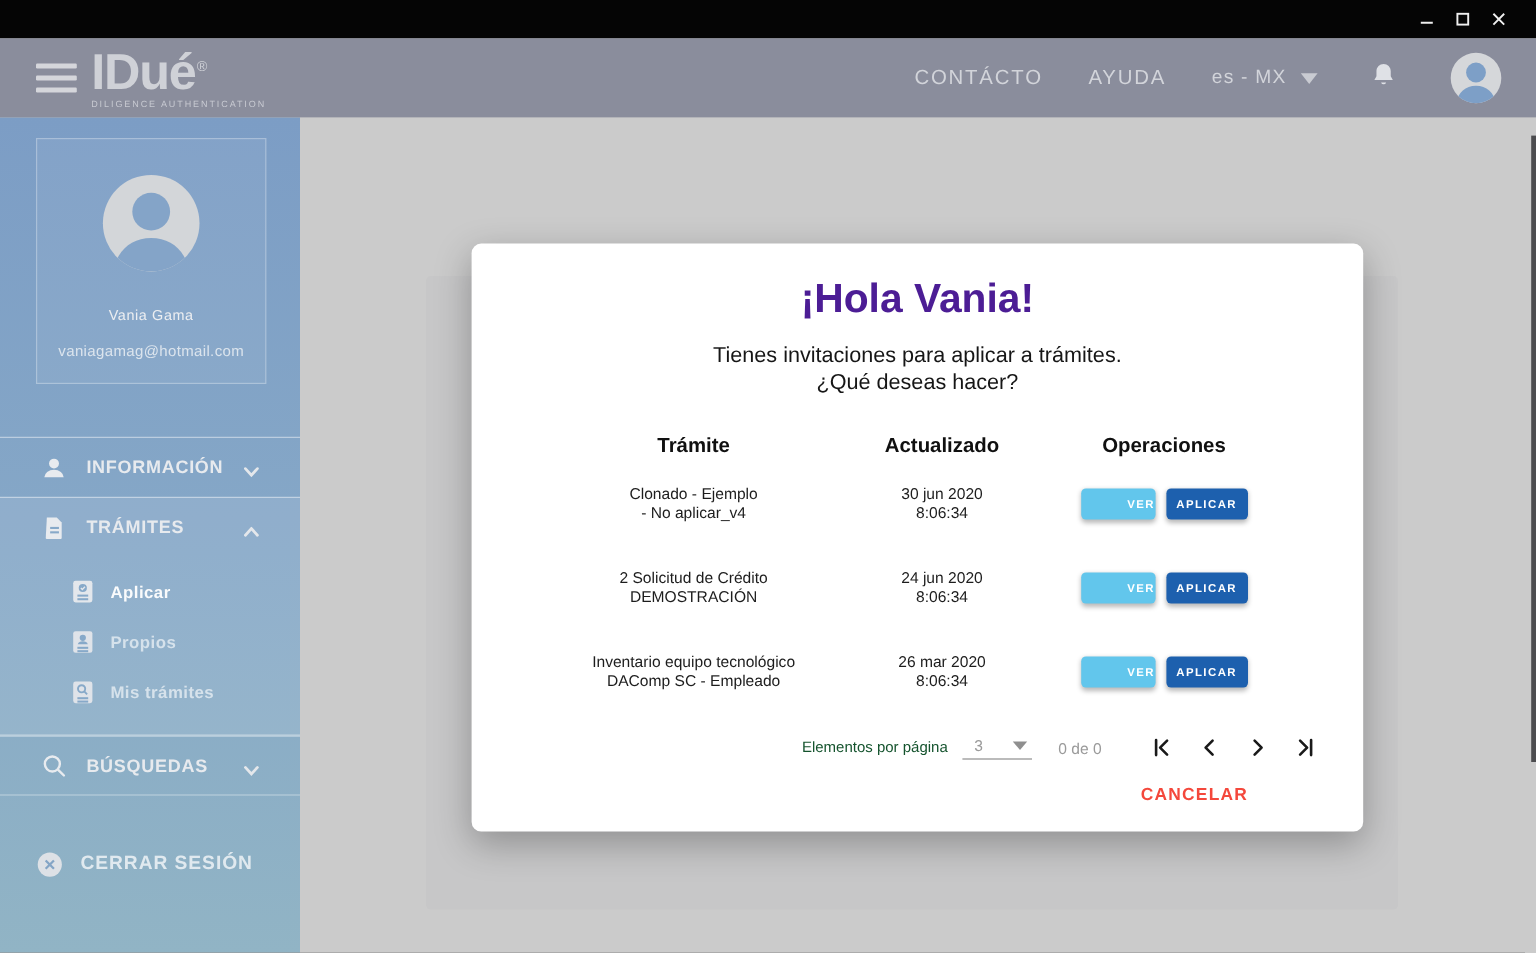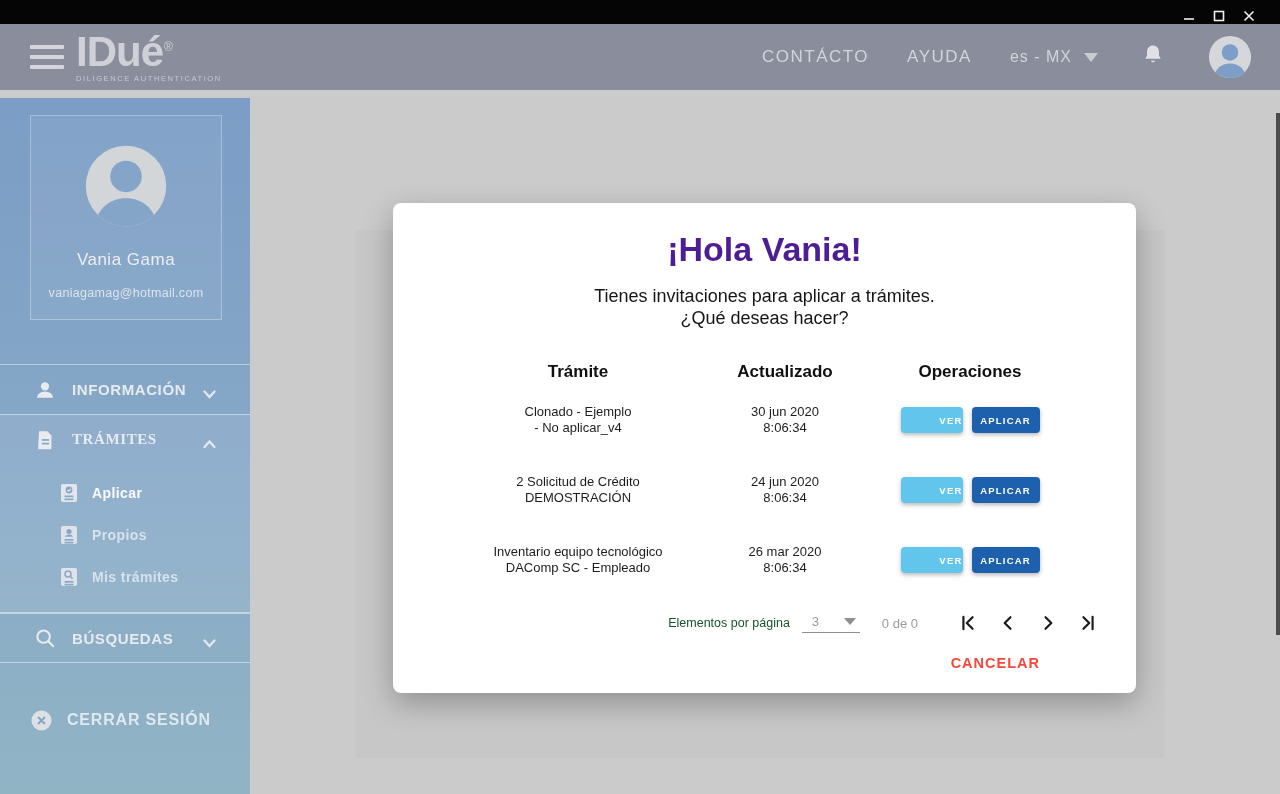--- a/index.html
+++ b/index.html
@@ -6,21 +6,21 @@
   body { font-family:"Liberation Sans", sans-serif; background:#222; }
   .screen { position:relative; width:1280px; height:794px; overflow:hidden; background:#cbcbcb; }
 
   
   .titlebar { position:absolute; left:0; top:0; width:1280px; height:32px; background:#050505;
               display:flex; align-items:center; justify-content:flex-end; padding-right:16px; }
   .wc { width:30px; height:22px; display:flex; align-items:center; justify-content:center; cursor:pointer; }
   .wc svg { display:block; }
 
   
-  .appbar { position:absolute; left:0; top:24px; width:1280px; height:66px; background:#8a8d9c;
+  .appbar { position:absolute; left:0; top:32px; width:1280px; height:66px; background:#8a8d9c;
             display:flex; align-items:center; padding:0 28px 0 30px; }
   .hamburger { width:34px; display:flex; flex-direction:column; gap:6px; background:none; border:none; cursor:pointer; }
   .hamburger span { display:block; height:4px; border-radius:1px; background:#d5d6db; }
   .logo { margin-left:12px; color:#cfd1d7; line-height:1; }
   .logo-main { font-size:42px; font-weight:700; letter-spacing:-1px; }
   .logo-main .reg { font-size:12px; vertical-align:super; font-weight:400; margin-left:1px; }
   .logo-sub { font-size:7.5px; letter-spacing:1.6px; color:#c7c9d1; margin-top:2px; }
   .appnav { margin-left:auto; display:flex; align-items:center; gap:38px;text-align:center; }
   .applink { color:#d2d4da; font-size:17px; letter-spacing:1.5px; text-decoration:none; cursor:pointer; }
   .lang { display:flex; align-items:center; gap:12px; color:#d2d4da; font-size:16px; letter-spacing:1px; cursor:pointer; }
@@ -29,31 +29,31 @@
   .avatar-sm { margin-left:6px; width:44px; height:44px; cursor:pointer; }
   .avatar-sm svg, .avatar-lg svg { display:block; width:100%; height:100%; }
 
   
   .sidebar { position:absolute; left:0; top:98px; width:250px; height:696px;
              background:linear-gradient(180deg,#7c9dc5 0%, #85a7c7 48%, #91b4c5 100%); }
   .profile-card { position:absolute; left:30px; top:17px; width:192px; height:205px;
                   background:rgba(255,255,255,0.06); border:1px solid rgba(255,255,255,0.30);
                   display:flex; flex-direction:column; align-items:center; }
   .avatar-lg { width:84px; height:84px; margin-top:28px; }
-  .profile-name { margin-top:22px; font-size:17px; letter-spacing:0.5px; color:#eceef1; }
+  .profile-name { margin-top:28px; font-size:12px; letter-spacing:0.5px; color:#eceef1; }
   .profile-email { margin-top:16px; font-size:12.5px; letter-spacing:0.3px; color:rgba(234,238,243,0.85); }
 
   .menu { position:absolute; left:0; top:266px; width:250px;border-radius:8px; }
   .menu-item { height:50px; display:flex; align-items:center; padding-left:34px;
                border-top:1px solid rgba(255,255,255,0.45); cursor:pointer; }
   .menu-item .mi-icon { width:22px; height:22px; margin-right:16px; flex:0 0 auto; }
   .menu-item .mi-label { font-size:15px; font-weight:700; letter-spacing:0.6px; color:#e7eaee; }
   .menu-item .chev { margin-left:auto; margin-right:34px; width:13px; height:9px; }
   .section-tramites { background:rgba(255,255,255,0.09); border-bottom:1px solid rgba(255,255,255,0.45); }
-  .section-tramites .menu-item { border-bottom:none;font-family:Liberation Serif, serif; }
+  .section-tramites .menu-item { border-bottom:none; }
   .submenu { padding:8px 0 14px 0; }
   .submenu-item { height:42px; display:flex; align-items:center; padding-left:60px; cursor:pointer; }
   .submenu-item .smi-icon { width:18px; height:20px; margin-right:14px; }
   .submenu-item .smi-label { font-size:14px; font-weight:700; letter-spacing:0.4px; color:rgba(255,255,255,0.62); }
   .submenu-item.active .smi-label { color:#fafbfc; }
   .menu-item.busquedas { border-bottom:1px solid rgba(255,255,255,0.45); }
 
   .logout { position:absolute; left:30px; top:604px; height:36px; display:flex; align-items:center; cursor:pointer; }
   .logout .lo-icon { width:23px; height:23px; margin-right:14px; }
   .logout .lo-label { font-size:16px; font-weight:700; letter-spacing:0.8px; color:rgba(242,245,248,0.82); }

